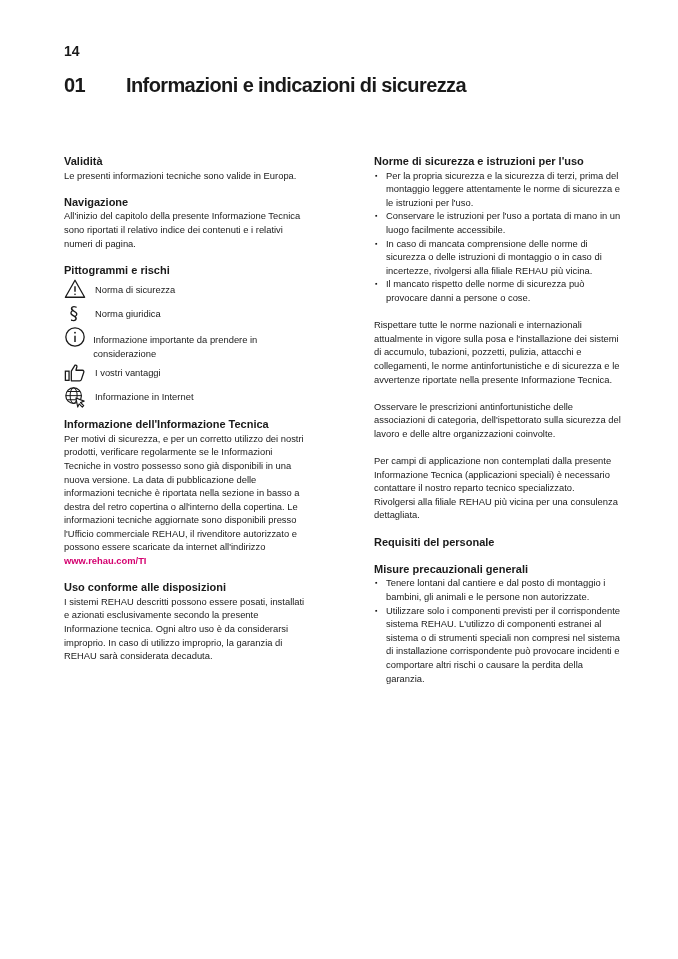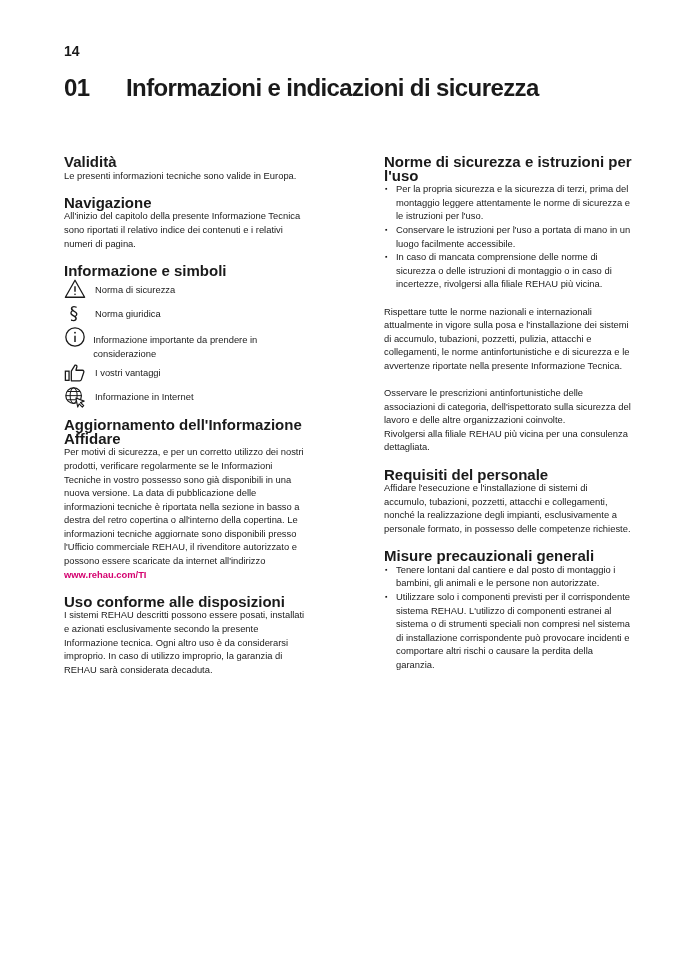--- a/index.html
+++ b/index.html
@@ -1,25 +1,25 @@
 <!DOCTYPE html>
 <html><head>
 <meta charset="utf-8">
 <style>
   html, body { margin: 0; padding: 0; background: #ffffff; }
   body { width: 678px; height: 959px; position: relative; overflow: hidden;
          font-family: "Liberation Sans", sans-serif; color: #1a1a1a; }
   .page-num { position: absolute; left: 64px; top: 43px; font-size: 14px; font-weight: bold; }
-  .title { position: absolute; left: 64px; top: 74px; font-size: 24px; font-weight: bold; letter-spacing: -0.6px; white-space: nowrap; }
+  .title { position: absolute; left: 64px; top: 74px; font-size: 20px; font-weight: bold; letter-spacing: -0.6px; white-space: nowrap; }
   .title .num { display: inline-block; width: 62px; }
   .col { position: absolute; top: 155px; width: 245px; font-size: 9.4px; line-height: 13.6px; }
   .col.left { left: 64px; }
-  .col.right { left: 384px; width: 248px; }
+  .col.right { left: 374px; width: 248px; }
   .sec { margin-bottom: 13.6px; }
-  .sec h3 { margin: 0; font-size: 15px; font-weight: bold; line-height: 13.6px; }
+  .sec h3 { margin: 0; font-size: 11px; font-weight: bold; line-height: 13.6px; }
   .sec p { margin: 0; }
   .sec p + p { margin-top: 13.6px; }
   .sec p.tight { margin-top: 0; }
   ul { margin: 0; padding: 0; list-style: none; }
   ul li { position: relative; padding-left: 12px; }
   ul li::before { content: "▪"; position: absolute; left: 1px; top: 0; font-size: 7px; }
   .link { color: #d4006f; font-weight: bold; text-decoration: none; }
   .picto { display: flex; align-items: center; min-height: 24px; }
   .picto .ic { width: 30px; height: 24px; display: flex; align-items: center; justify-content: flex-start; }
   .picto .ic svg { width: 22px; height: 22px; }
@@ -37,21 +37,21 @@
 <div class="col left">
   <div class="sec">
     <h3>Validità</h3>
     <p>Le presenti informazioni tecniche sono valide in Europa.</p>
   </div>
   <div class="sec">
     <h3>Navigazione</h3>
     <p>All'inizio del capitolo della presente Informazione Tecnica sono riportati il relativo indice dei contenuti e i relativi numeri di pagina.</p>
   </div>
   <div class="sec">
-    <h3>Informazione e simboli</h3>
+    <h3>Pittogrammi e rischi</h3>
     <div class="picto">
       <span class="ic">
         <svg viewBox="0 0 24 24">
             <path d="M12 2.5 L22.5 21 H1.5 Z" fill="none" stroke="#1a1a1a" stroke-width="1.4" stroke-linejoin="round"></path>
             <line x1="12" y1="9" x2="12" y2="15" stroke="#1a1a1a" stroke-width="1.6"></line>
             <circle cx="12" cy="17.8" r="0.9" fill="#1a1a1a"></circle>
           </svg>
       </span>
       <span class="lbl">Norma di sicurezza</span>
     </div>
@@ -90,46 +90,47 @@
             <line x1="2" y1="10.5" x2="19" y2="10.5" stroke="#1a1a1a" stroke-width="1.1"></line>
             <line x1="3.5" y1="6" x2="17.5" y2="6" stroke="#1a1a1a" stroke-width="1.1"></line>
             <line x1="3.5" y1="15" x2="17.5" y2="15" stroke="#1a1a1a" stroke-width="1.1"></line>
             <path d="M13 13 L22 16.5 L18 18 L21.5 21.5 L20 23 L16.5 19.5 L15 23 Z" fill="#ffffff" stroke="#1a1a1a" stroke-width="1.2" stroke-linejoin="round"></path>
           </svg>
       </span>
       <span class="lbl">Informazione in Internet</span>
     </div>
   </div>
   <div class="sec" style="margin-top:-4px">
-    <h3>Aggiornamento dell'Informazione Affidare</h3>
+    <h3>Informazione dell'Informazione Tecnica</h3>
     <p><span>Per motivi di sicurezza, e per un corretto utilizzo dei nostri prodotti, verificare regolarmente se le Informazioni Tecniche in vostro possesso sono già disponibili in una nuova versione. La data di pubblicazione delle informazioni tecniche è riportata nella sezione in basso a destra del retro copertina o all'interno della copertina. Le informazioni tecniche aggiornate sono disponibili presso l'Ufficio commerciale REHAU, il rivenditore autorizzato e possono essere scaricate da internet all'indirizzo </span><a class="link">www.rehau.com/TI</a></p>
   </div>
   <div class="sec">
     <h3>Uso conforme alle disposizioni</h3>
     <p>I sistemi REHAU descritti possono essere posati, installati e azionati esclusivamente secondo la presente Informazione tecnica. Ogni altro uso è da considerarsi improprio. In caso di utilizzo improprio, la garanzia di REHAU sarà considerata decaduta.</p>
   </div>
 </div>
 
 <div class="col right">
   <div class="sec">
     <h3>Norme di sicurezza e istruzioni per l'uso</h3>
     <ul>
       <li>Per la propria sicurezza e la sicurezza di terzi, prima del montaggio leggere attentamente le norme di sicurezza e le istruzioni per l'uso.</li>
       <li>Conservare le istruzioni per l'uso a portata di mano in un luogo facilmente accessibile.</li>
       <li>In caso di mancata comprensione delle norme di sicurezza o delle istruzioni di montaggio o in caso di incertezze, rivolgersi alla filiale REHAU più vicina.</li>
+      <li>Il mancato rispetto delle norme di sicurezza può provocare danni a persone o cose.</li>
     </ul>
   </div>
   <div class="sec">
     <p>Rispettare tutte le norme nazionali e internazionali attualmente in vigore sulla posa e l'installazione dei sistemi di accumulo, tubazioni, pozzetti, pulizia, attacchi e collegamenti, le norme antinfortunistiche e di sicurezza e le avvertenze riportate nella presente Informazione Tecnica.</p>
     <p>Osservare le prescrizioni antinfortunistiche delle associazioni di categoria, dell'ispettorato sulla sicurezza del lavoro e delle altre organizzazioni coinvolte.</p>
+    <p>Per campi di applicazione non contemplati dalla presente Informazione Tecnica (applicazioni speciali) è necessario contattare il nostro reparto tecnico specializzato.</p>
     <p class="tight">Rivolgersi alla filiale REHAU più vicina per una consulenza dettagliata.</p>
   </div>
   <div class="sec">
     <h3>Requisiti del personale</h3>
-    <p>Affidare l'esecuzione e l'installazione di sistemi di accumulo, tubazioni, pozzetti, attacchi e collegamenti, nonché la realizzazione degli impianti, esclusivamente a personale formato, in possesso delle competenze richieste.</p>
   </div>
   <div class="sec">
     <h3>Misure precauzionali generali</h3>
     <ul>
       <li>Tenere lontani dal cantiere e dal posto di montaggio i bambini, gli animali e le persone non autorizzate.</li>
       <li>Utilizzare solo i componenti previsti per il corrispondente sistema REHAU. L'utilizzo di componenti estranei al sistema o di strumenti speciali non compresi nel sistema di installazione corrispondente può provocare incidenti e comportare altri rischi o causare la perdita della garanzia.</li>
     </ul>
   </div>
 </div>
 

